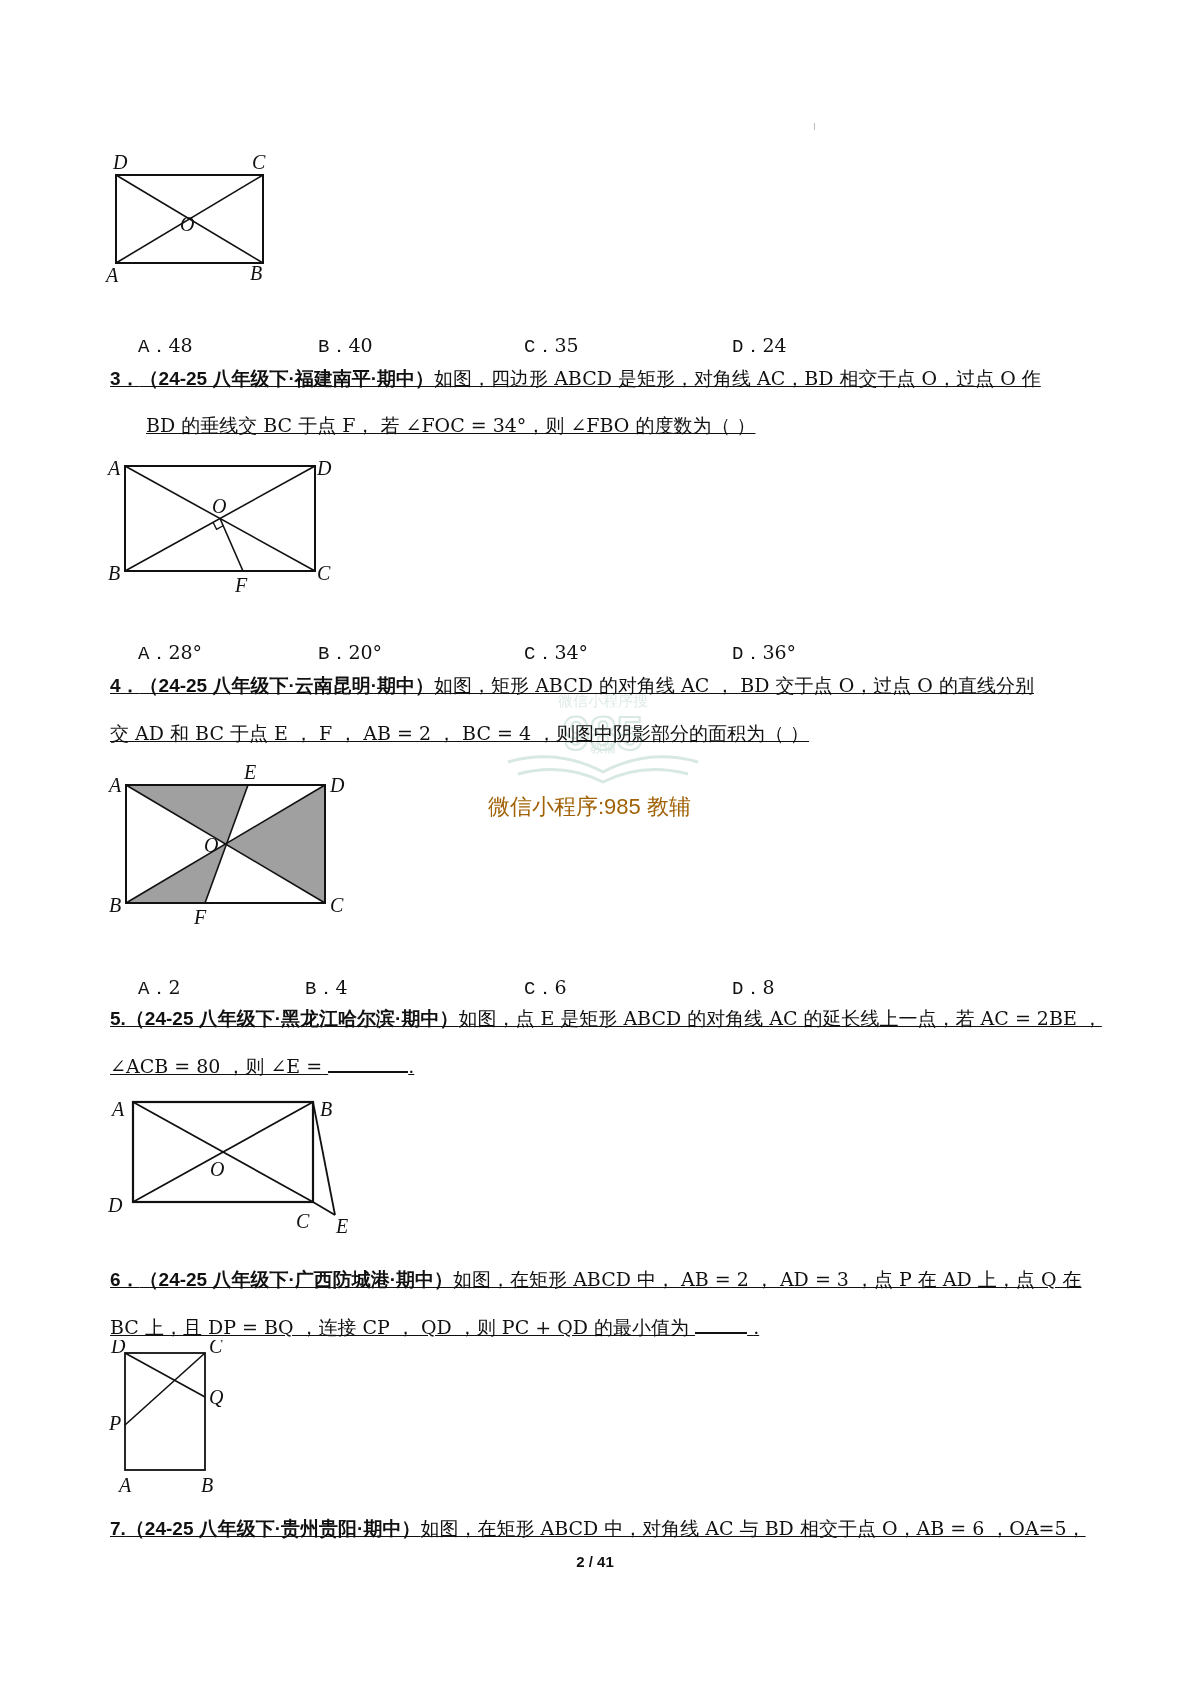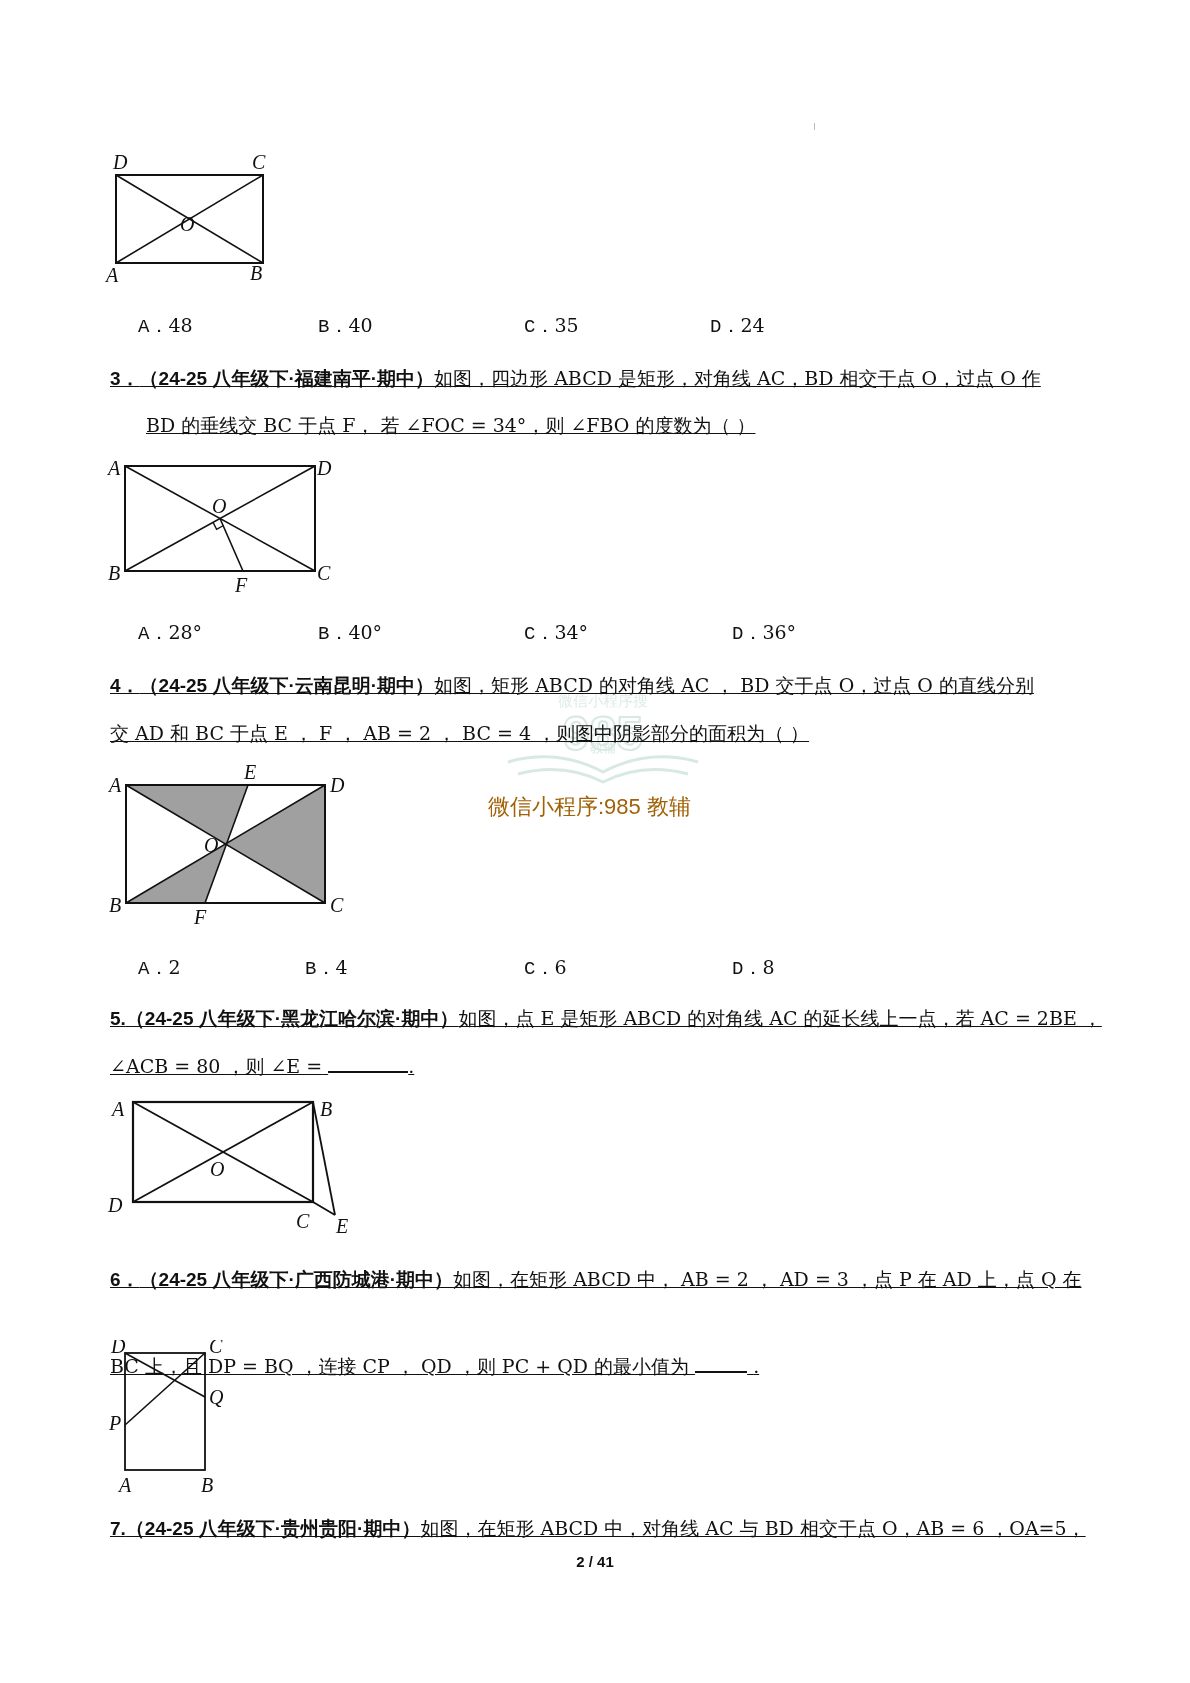--- a/index.html
+++ b/index.html
@@ -8,21 +8,21 @@
     font-family: "DejaVu Serif", "Liberation Serif", serif;
     color: #111;
   }
   .line {
     position: absolute; left: 110px; font-size: 19px; white-space: nowrap;
     line-height: 31px;
     text-decoration: underline;
   }
   .num { font-family: "Liberation Sans", "DejaVu Sans", sans-serif; font-weight: 600; }
   .src { font-family: "Liberation Sans", "DejaVu Sans", sans-serif; font-weight: 600; }
-  .choices { position: absolute; left: 138px; font-size: 19px; width: 900px; height: 24px; }
+  .choices { position: absolute; left: 138px; font-size: 19px; width: 900px; height: 24px; margin-top: 20px; }
   .choice { position: absolute; top: 0; white-space: nowrap; }
   .choice .lab { font-family: "Liberation Mono", "DejaVu Sans Mono", monospace; }
   .fig { position: absolute; }
   .fig svg text { font-family: "Liberation Serif", "DejaVu Serif", serif; font-style: italic; font-size: 20px; fill:#111; }
   .blank { display: inline-block; border-bottom: 2px solid #111; vertical-align: baseline; height: 16px; }
   .footer { position: absolute; top: 1553px; left: 0; width: 1190px; text-align: center;
     font-family: "Liberation Sans", "DejaVu Sans", sans-serif; font-weight: 700; font-size: 15px; }
   .watermark { position: absolute; left: 488px; top: 690px; width: 230px; height: 140px; color: #cfe3dc; }
   .watermark .wm-text { position: absolute; left: 0; top: 102px; font-size: 22px; color: #a16207;
     font-family: "Liberation Sans", "DejaVu Sans", sans-serif; white-space: nowrap; }
@@ -54,21 +54,21 @@
     <text x="80" y="81">O</text>
     <text x="6" y="132">A</text>
     <text x="150" y="130">B</text>
   </svg>
 </div>
 
 <div class="choices" style="top:313px;">
   <span class="choice" style="left:0;"><span class="lab">A．</span><span>48</span></span>
   <span class="choice" style="left:180px;"><span class="lab">B．</span><span>40</span></span>
   <span class="choice" style="left:386px;"><span class="lab">C．</span><span>35</span></span>
-  <span class="choice" style="left:572px;"><span class="lab">D．</span><span>24</span></span>
+  <span class="choice" style="left:594px;"><span class="lab">D．</span><span>24</span></span>
 </div>
 
 <div class="line" style="top:363px;">
   <span class="num">3．</span><span class="src">（24-25 八年级下·福建南平·期中）</span><span>如图，四边形 ABCD 是矩形，对角线 AC，BD 相交于点 O，过点 O 作</span>
 </div>
 <div class="line" style="top:410px;margin-left:36px;">
   <span>BD 的垂线交 BC 于点 F， 若 ∠FOC = 34°，则 ∠FBO 的度数为（  ）</span>
 </div>
 
 <div class="fig" style="left:100px; top:455px;">
@@ -82,21 +82,21 @@
     <text x="217" y="20">D</text>
     <text x="112" y="58">O</text>
     <text x="8" y="125">B</text>
     <text x="217" y="125">C</text>
     <text x="135" y="137">F</text>
   </svg>
 </div>
 
 <div class="choices" style="top:620px;">
   <span class="choice" style="left:0;"><span class="lab">A．</span><span>28°</span></span>
-  <span class="choice" style="left:180px;"><span class="lab">B．</span><span>40°</span></span>
+  <span class="choice" style="left:180px;"><span class="lab">B．</span><span>20°</span></span>
   <span class="choice" style="left:386px;"><span class="lab">C．</span><span>34°</span></span>
   <span class="choice" style="left:594px;"><span class="lab">D．</span><span>36°</span></span>
 </div>
 
 <div class="line" style="top:670px;">
   <span class="num">4．</span><span class="src">（24-25 八年级下·云南昆明·期中）</span><span>如图，矩形 ABCD 的对角线 AC ， BD 交于点 O，过点 O 的直线分别</span>
 </div>
 <div class="line" style="top:718px;">
   <span>交 AD 和 BC 于点 E ， F ， AB = 2 ， BC = 4 ，则图中阴影部分的面积为（    ）</span>
 </div>
@@ -148,21 +148,21 @@
     <text x="110" y="86" font-size="24">O</text>
     <text x="8" y="122" font-size="24">D</text>
     <text x="196" y="138" font-size="24">C</text>
     <text x="236" y="143" font-size="24">E</text>
   </svg>
 </div>
 
 <div class="line" style="top:1264px;">
   <span class="num">6．</span><span class="src">（24-25 八年级下·广西防城港·期中）</span><span>如图，在矩形 ABCD 中， AB = 2 ， AD = 3 ，点 P 在 AD 上，点 Q 在</span>
 </div>
-<div class="line" style="top:1351px;">
+<div class="line" style="top:1312px;">
   <span>BC 上，且 DP = BQ ，连接 CP ， QD ，则 PC + QD 的最小值为</span>
   <span class="blank" style="width:52px;"></span>
   <span>.</span>
 </div>
 
 <div class="fig" style="left:100px; top:1340px;">
   <svg width="130" height="165" viewBox="0 0 130 165">
     <rect x="25" y="13" width="80" height="117" fill="none" stroke="#111" stroke-width="1.8"></rect>
     <line x1="25" y1="13" x2="105" y2="57" stroke="#111" stroke-width="1.6"></line>
     <line x1="25" y1="85" x2="105" y2="13" stroke="#111" stroke-width="1.6"></line>

